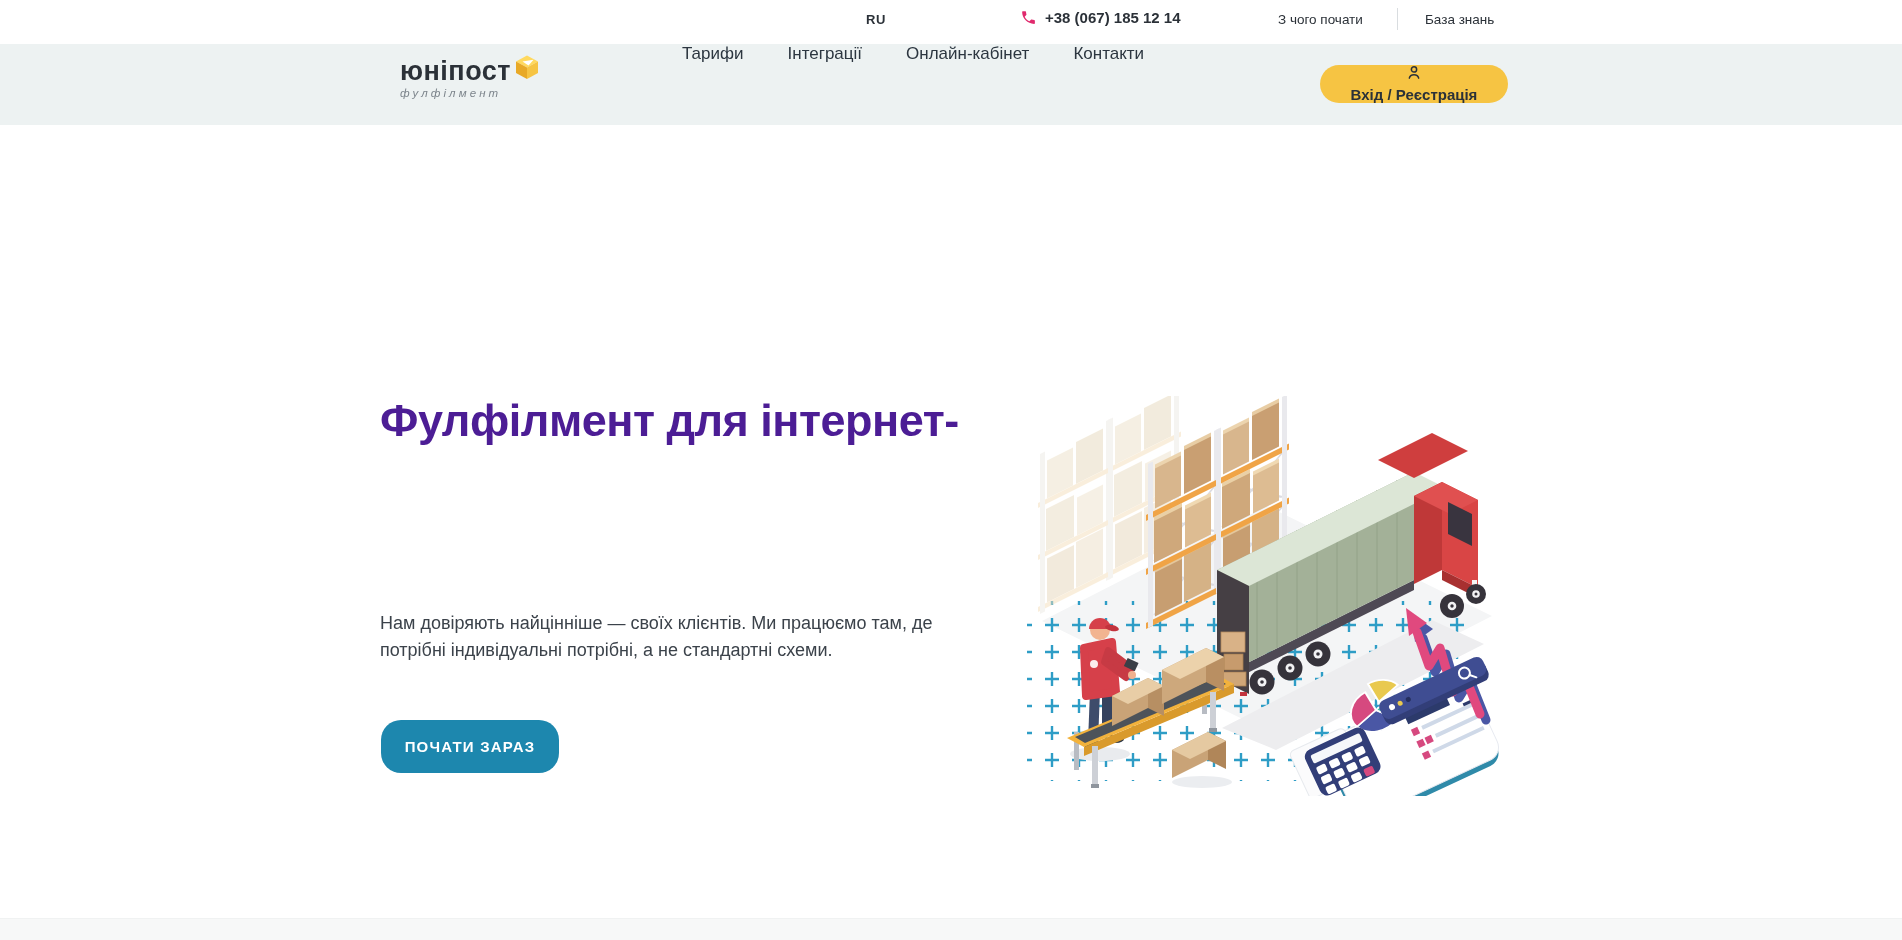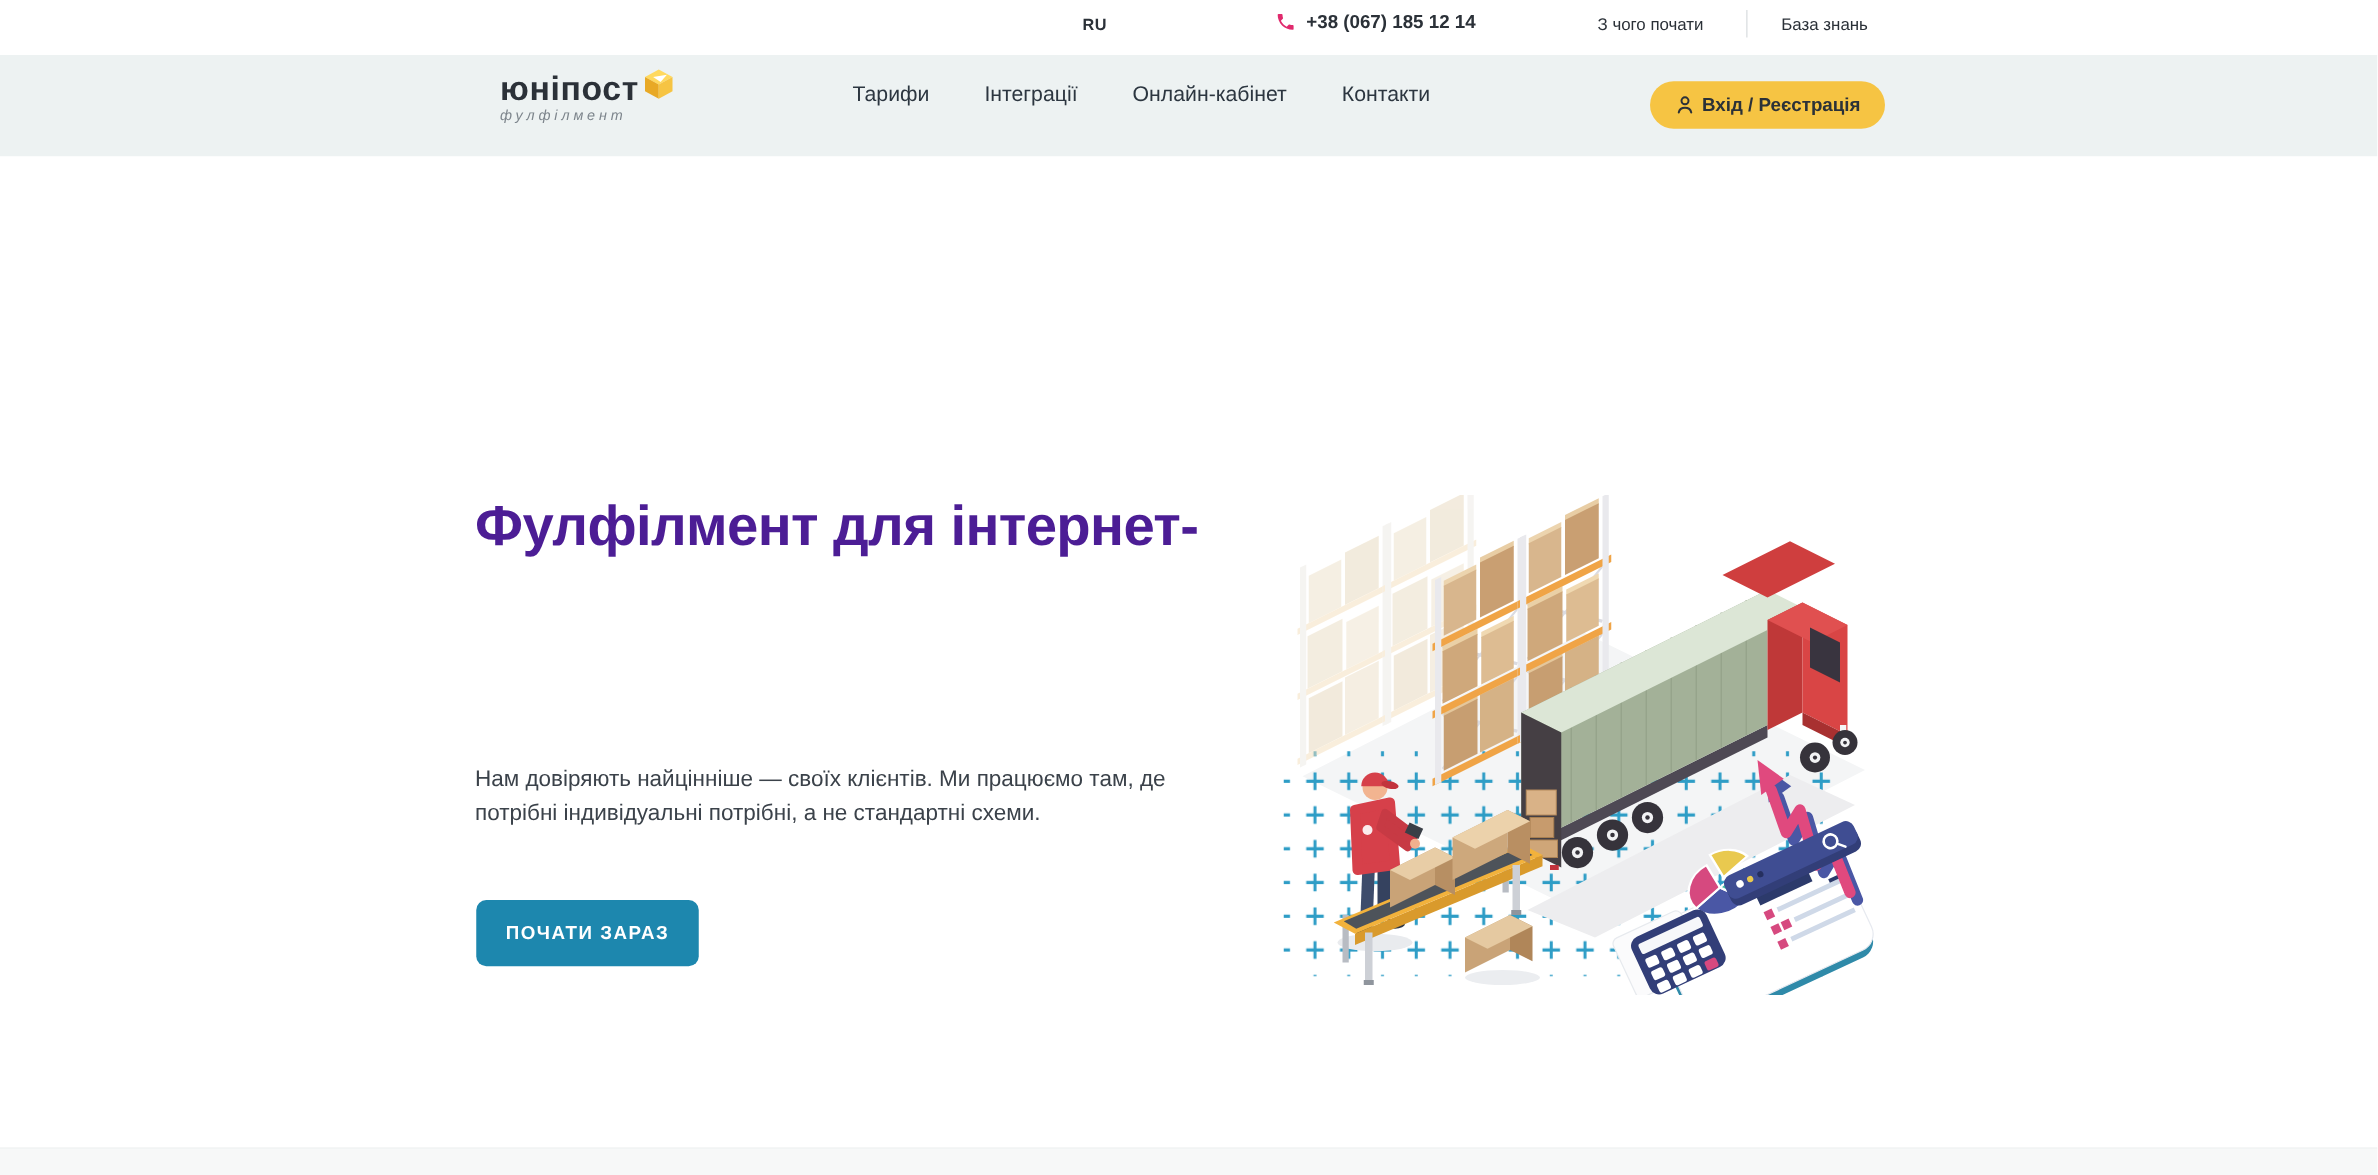--- a/index.html
+++ b/index.html
@@ -17,34 +17,34 @@
   .top-link.start { left:1278px; }
   .top-link.kb { left:1425px; }
   .top-divider { position:absolute; left:1397px; top:8px; width:1px; height:22px; background:#d9dde0; }
 
   
   .header { position:absolute; left:0; top:44px; width:1902px; height:81px; background:#edf2f2;padding-left:12px; }
   .logo { position:absolute; left:400px; top:12px; width:140px; cursor:pointer; }
   .logo-title { display:block; font-size:27px; font-weight:800; letter-spacing:.5px; color:#2b3138; line-height:30px; }
   .logo-cube { position:absolute; left:114px; top:-2px; width:26px; height:26px; }
   .logo-sub { display:block; font-size:11.5px; color:#7d858c; letter-spacing:3.1px; margin-top:1px;font-style:italic; }
-  .nav { position:absolute; left:682px; top:0; height:63px; display:flex; align-items:center; gap:44px; }
+  .nav { position:absolute; left:682px; top:0; height:63px; display:flex; gap:44px; }
   .nav a { font-size:17px; font-weight:500; color:#2c3640; text-decoration:none; cursor:pointer; }
   .login-btn { position:absolute; left:1320px; top:21px; width:188px; height:38px; border:none; border-radius:19px;
                background:#f6c443; display:flex; align-items:center; justify-content:center; gap:6px;
-               font-family:"Liberation Sans", sans-serif; font-size:15px; font-weight:700; color:#2b3138; cursor:pointer; }
+               font-family:"Liberation Sans", sans-serif; font-size:15px; font-weight:700; color:#2b3138; cursor:pointer;flex-direction:column; }
   .user-ic { width:16px; height:16px; }
 
   
   .hero-title { position:absolute; left:380px; top:396px; font-size:45px; font-weight:800; letter-spacing:-0.5px;
                 line-height:49px; color:#4c1d95; }
   .hero-title span { display:block; white-space:nowrap; }
   .hero-desc { position:absolute; left:380px; top:610px; font-size:18px; line-height:27px; color:#3b424a; }
   .hero-desc span { display:block; white-space:nowrap; }
-  .cta { position:absolute; left:381px; top:720px; width:178px; height:53px; border:none; border-radius:8px;
+  .cta { position:absolute; left:381px; top:720px; width:178px; height:53px; border:none; border-radius:20px;
          background:#1d87ae; color:#ffffff; font-family:"Liberation Sans", sans-serif; font-size:15px; font-weight:700;
          letter-spacing:1.2px; cursor:pointer; }
   .illus { position:absolute; left:1012px; top:396px; width:510px; height:400px; }
   .next-strip { position:absolute; left:0; top:918px; width:1902px; height:22px; background:#f7f8f8; border-top:1px solid #f0f2f2; }
 </style>
 </head>
 <body>
 
 <div class="page">
 

